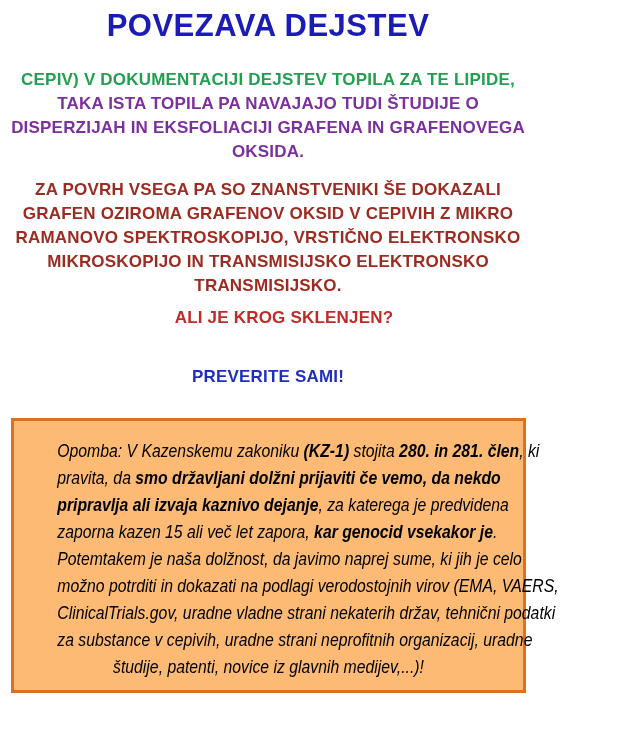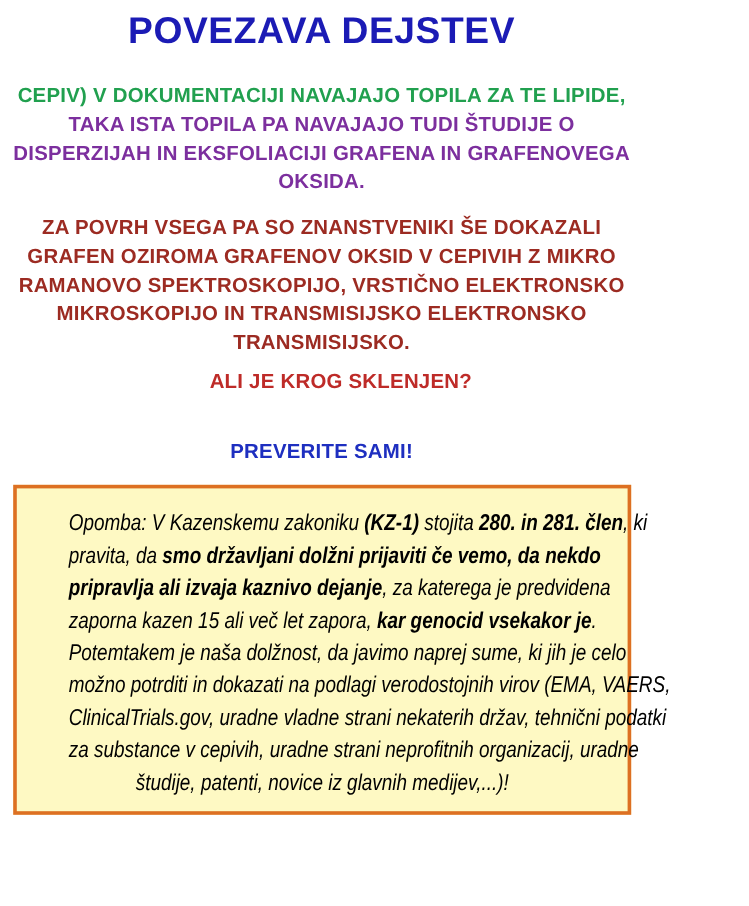--- a/index.html
+++ b/index.html
@@ -41,24 +41,24 @@
   .mt-p3 { margin-top: 14px; }
   .mt-p4 { margin-top: 8px; padding-left: 32px; }
   .mt-p5 { margin-top: 35px; }
   .green  { color: var(--green); }
   .purple { color: var(--purple); }
   .gold   { color: var(--gold); }
   .brick  { color: var(--dark_red); }
   .red    { color: var(--bright_red); }
   .royal  { color: var(--royal_blue); }
   .note-box {
-    margin: 15px 10px 0 11px;
+    margin: 29px 10px 0 11px;
     border: 3px solid var(--box_border);
     padding: 16px 0 10px 0;
-    background: #fef9c3;
+    background: #fdba74;
   }
   .note-line {
     display: block;
     text-align: center;
     white-space: nowrap;
     font-style: italic;
     font-size: 19px;
     line-height: 27px;
     color: var(--note_text);
     transform: scaleX(0.83);
@@ -67,21 +67,21 @@
   .note-line .bold { font-weight: bold; }
 </style>
 </head>
 <body>
 
 <div class="page">
 
   <h1 class="title">POVEZAVA DEJSTEV</h1>
 
   <p class="para mt-p1">
-    <span class="pline green">CEPIV) V DOKUMENTACIJI NAVAJAJO TOPILA ZA TE LIPIDE,</span>
+    <span class="pline green">CEPIV) V DOKUMENTACIJI DEJSTEV TOPILA ZA TE LIPIDE,</span>
     <span class="pline purple">TAKA ISTA TOPILA PA NAVAJAJO TUDI ŠTUDIJE O</span>
     <span class="pline purple">DISPERZIJAH IN EKSFOLIACIJI GRAFENA IN GRAFENOVEGA</span>
     <span class="pline purple">OKSIDA.</span>
   </p>
 
 
   <p class="para mt-p3">
     <span class="pline brick">ZA POVRH VSEGA PA SO ZNANSTVENIKI ŠE DOKAZALI</span>
     <span class="pline brick">GRAFEN OZIROMA GRAFENOV OKSID V CEPIVIH Z MIKRO</span>
     <span class="pline brick">RAMANOVO SPEKTROSKOPIJO, VRSTIČNO ELEKTRONSKO</span>

